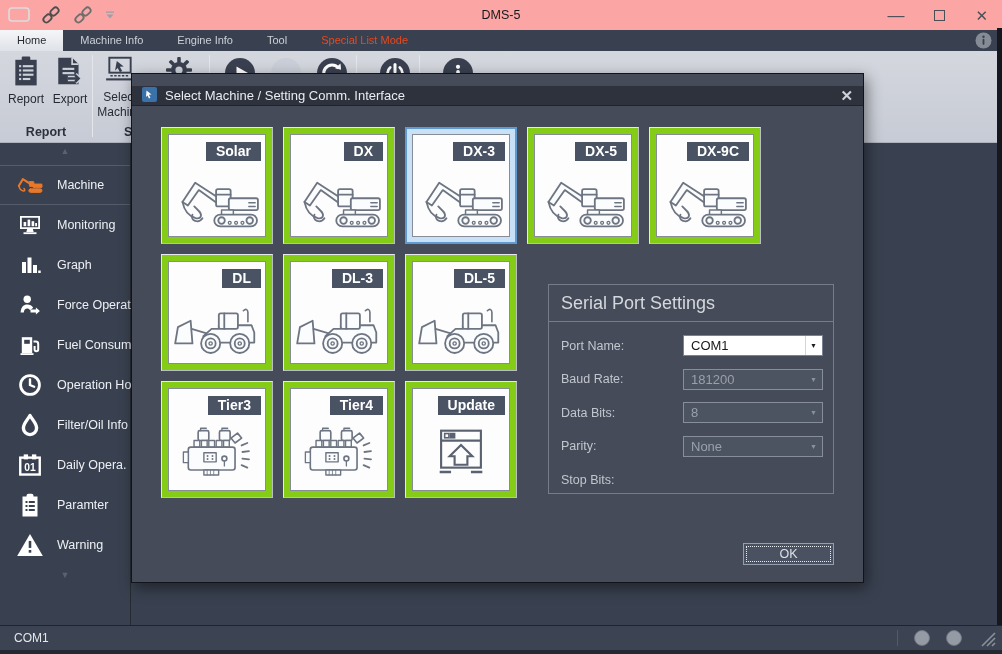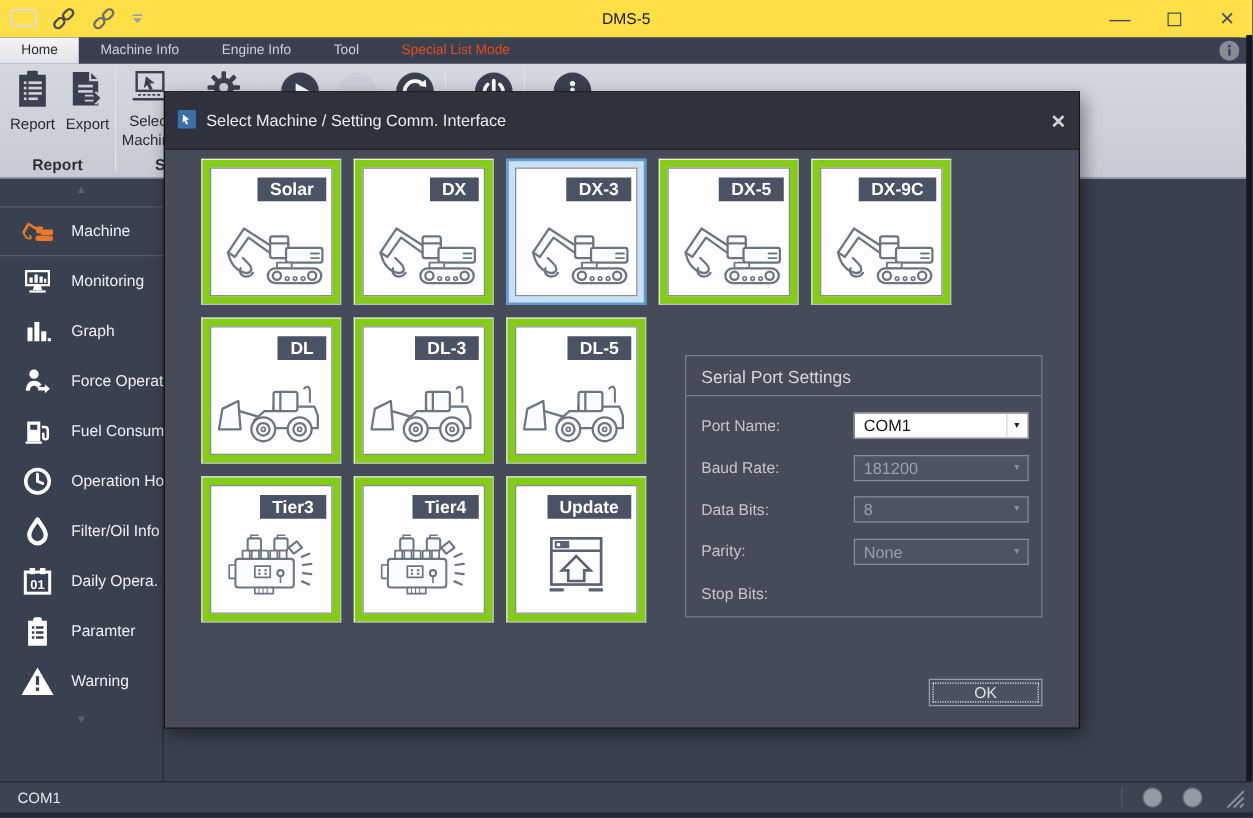--- a/index.html
+++ b/index.html
@@ -1,20 +1,20 @@
 <!DOCTYPE html>
 <html><head>
 <meta charset="utf-8">
 <style>
   * { margin:0; padding:0; box-sizing:border-box; }
   html,body { width:1002px; height:654px; overflow:hidden; }
   body { position:relative; background:#394150; font-family:"Liberation Sans",sans-serif; font-size:13px; }
 
   
-  .titlebar { position:absolute; left:0; top:0; width:1002px; height:30px; background:#fde047; display:flex; align-items:center; }
+  .titlebar { position:absolute; left:0; top:0; width:1002px; height:30px; background:#fca5a5; display:flex; align-items:center; }
   .qa-icons { display:flex; align-items:center; gap:10px; padding-left:8px; }
   .qa-icons > span { display:flex; align-items:center; }
   .tb-title { position:absolute; left:0; right:0; text-align:center; color:#16181c; font-size:12.5px; pointer-events:none; }
   .win-ctrls { position:absolute; right:14px; top:0; height:30px; display:flex; align-items:center; gap:30px; }
   .wc { color:#4a4e57; font-size:15px; line-height:1; cursor:default; }
   .wc-min { font-size:17px; }
   .wc-max { width:11px; height:11px; border:1.3px solid #4a4e57; display:inline-block; }
 
   
   .tabbar { position:absolute; left:0; top:30px; width:997px; height:21px; background:#394150; display:flex; align-items:stretch; border-top-right-radius:6px; }
@@ -55,39 +55,39 @@
   
   .statusbar { position:absolute; left:0; top:625px; width:1002px; height:29px; background:#3c4352; border-top:1px solid #20242c; border-bottom:4px solid #232833; display:flex; align-items:center; }
   .sb-port { margin-left:14px; color:#e4e7ec; font-size:12px; }
   .st-right { margin-left:auto; display:flex; align-items:center; gap:16px; margin-right:6px; }
   .st-vline { width:1px; height:16px; background:#555b66; }
   .st-led { width:16px; height:16px; border-radius:50%; background:#959ba5; border:1px solid #6f7580; }
   .st-grip { display:flex; }
 
   
   .dialog { position:absolute; left:131px; top:73px; width:733px; height:510px; background:#454b58; border:1px solid #111419; box-shadow:3px 5px 14px rgba(0,0,0,.45); z-index:20; }
-  .dlg-titlebar { height:46px; background:#2d323d; border-bottom:1px solid #20242c; display:flex; align-items:center; padding:0 10px; gap:8px; }
+  .dlg-titlebar { height:20px; background:#2d323d; border-bottom:1px solid #20242c; display:flex; align-items:center; padding:0 10px; gap:8px;margin-top:12px; }
   .dlg-title { color:#e9ecf0; font-size:13px; }
   .dlg-close { margin-left:auto; color:#cfd3da; font-weight:bold; font-size:15px; cursor:default; }
 
   
   .tiles { position:absolute; left:29px; top:53px; }
   .tile-row { display:flex; gap:10px; margin-bottom:10px; }
   .tile { width:112px; height:117px; background:#84cc16; padding:6px; border:1px solid; border-color:#e6e8eb #b9bdc4 #b9bdc4 #e6e8eb; cursor:default; }
   .tile.selected { background:#c9e1f7; border:2px solid #5f9bd0; padding:5px; }
   .tile-inner { position:relative; width:100%; height:100%; background:#fdfdfe; border:1px solid #878d97; }
   .badge { position:absolute; top:7px; right:4px; background:#4a5363; color:#fff; font-weight:bold; font-size:14px; padding:1px 10px 2px; z-index:2; }
   .tile-ico { position:absolute; left:50%; bottom:5px; transform:translateX(-50%); }
   .tile-ico.engine { bottom:10px; }
   .tile-ico.update { bottom:11px; }
   .tile-ico svg { display:block; }
 
   
   .serial { position:absolute; left:416px; top:210px; width:286px; height:210px; border:1px solid #767d89; }
-  .serial-title { font-size:14px; color:#d4d8de; padding:8px 12px 7px; border-bottom:1px solid #767d89; }
+  .serial-title { font-size:18px; color:#d4d8de; padding:8px 12px 7px; border-bottom:1px solid #767d89; }
   .serial-fields { padding-top:7px; }
   .serial-row { display:flex; align-items:center; height:33.5px; padding:0 10px 0 12px; }
   .serial-label { flex:1; color:#c2c7cf; font-size:12.5px; }
   .combo { width:140px; height:21px; display:flex; align-items:center; padding-left:7px; font-size:13px; }
   .combo.enabled { background:#ffffff; color:#16181c; border:1px solid #7a8190; }
   .combo.disabled { background:#4d5461; color:#99a0ab; border:1px solid #878e99; }
   .combo-arrow { margin-left:auto; font-size:7px; align-self:stretch; display:flex; align-items:center; padding:0 5px 0 4px; }
   .combo.enabled .combo-arrow { color:#1c1e24; border-left:1px solid #d5d5d8; }
   .combo.disabled .combo-arrow { color:#8b919c; }
 

